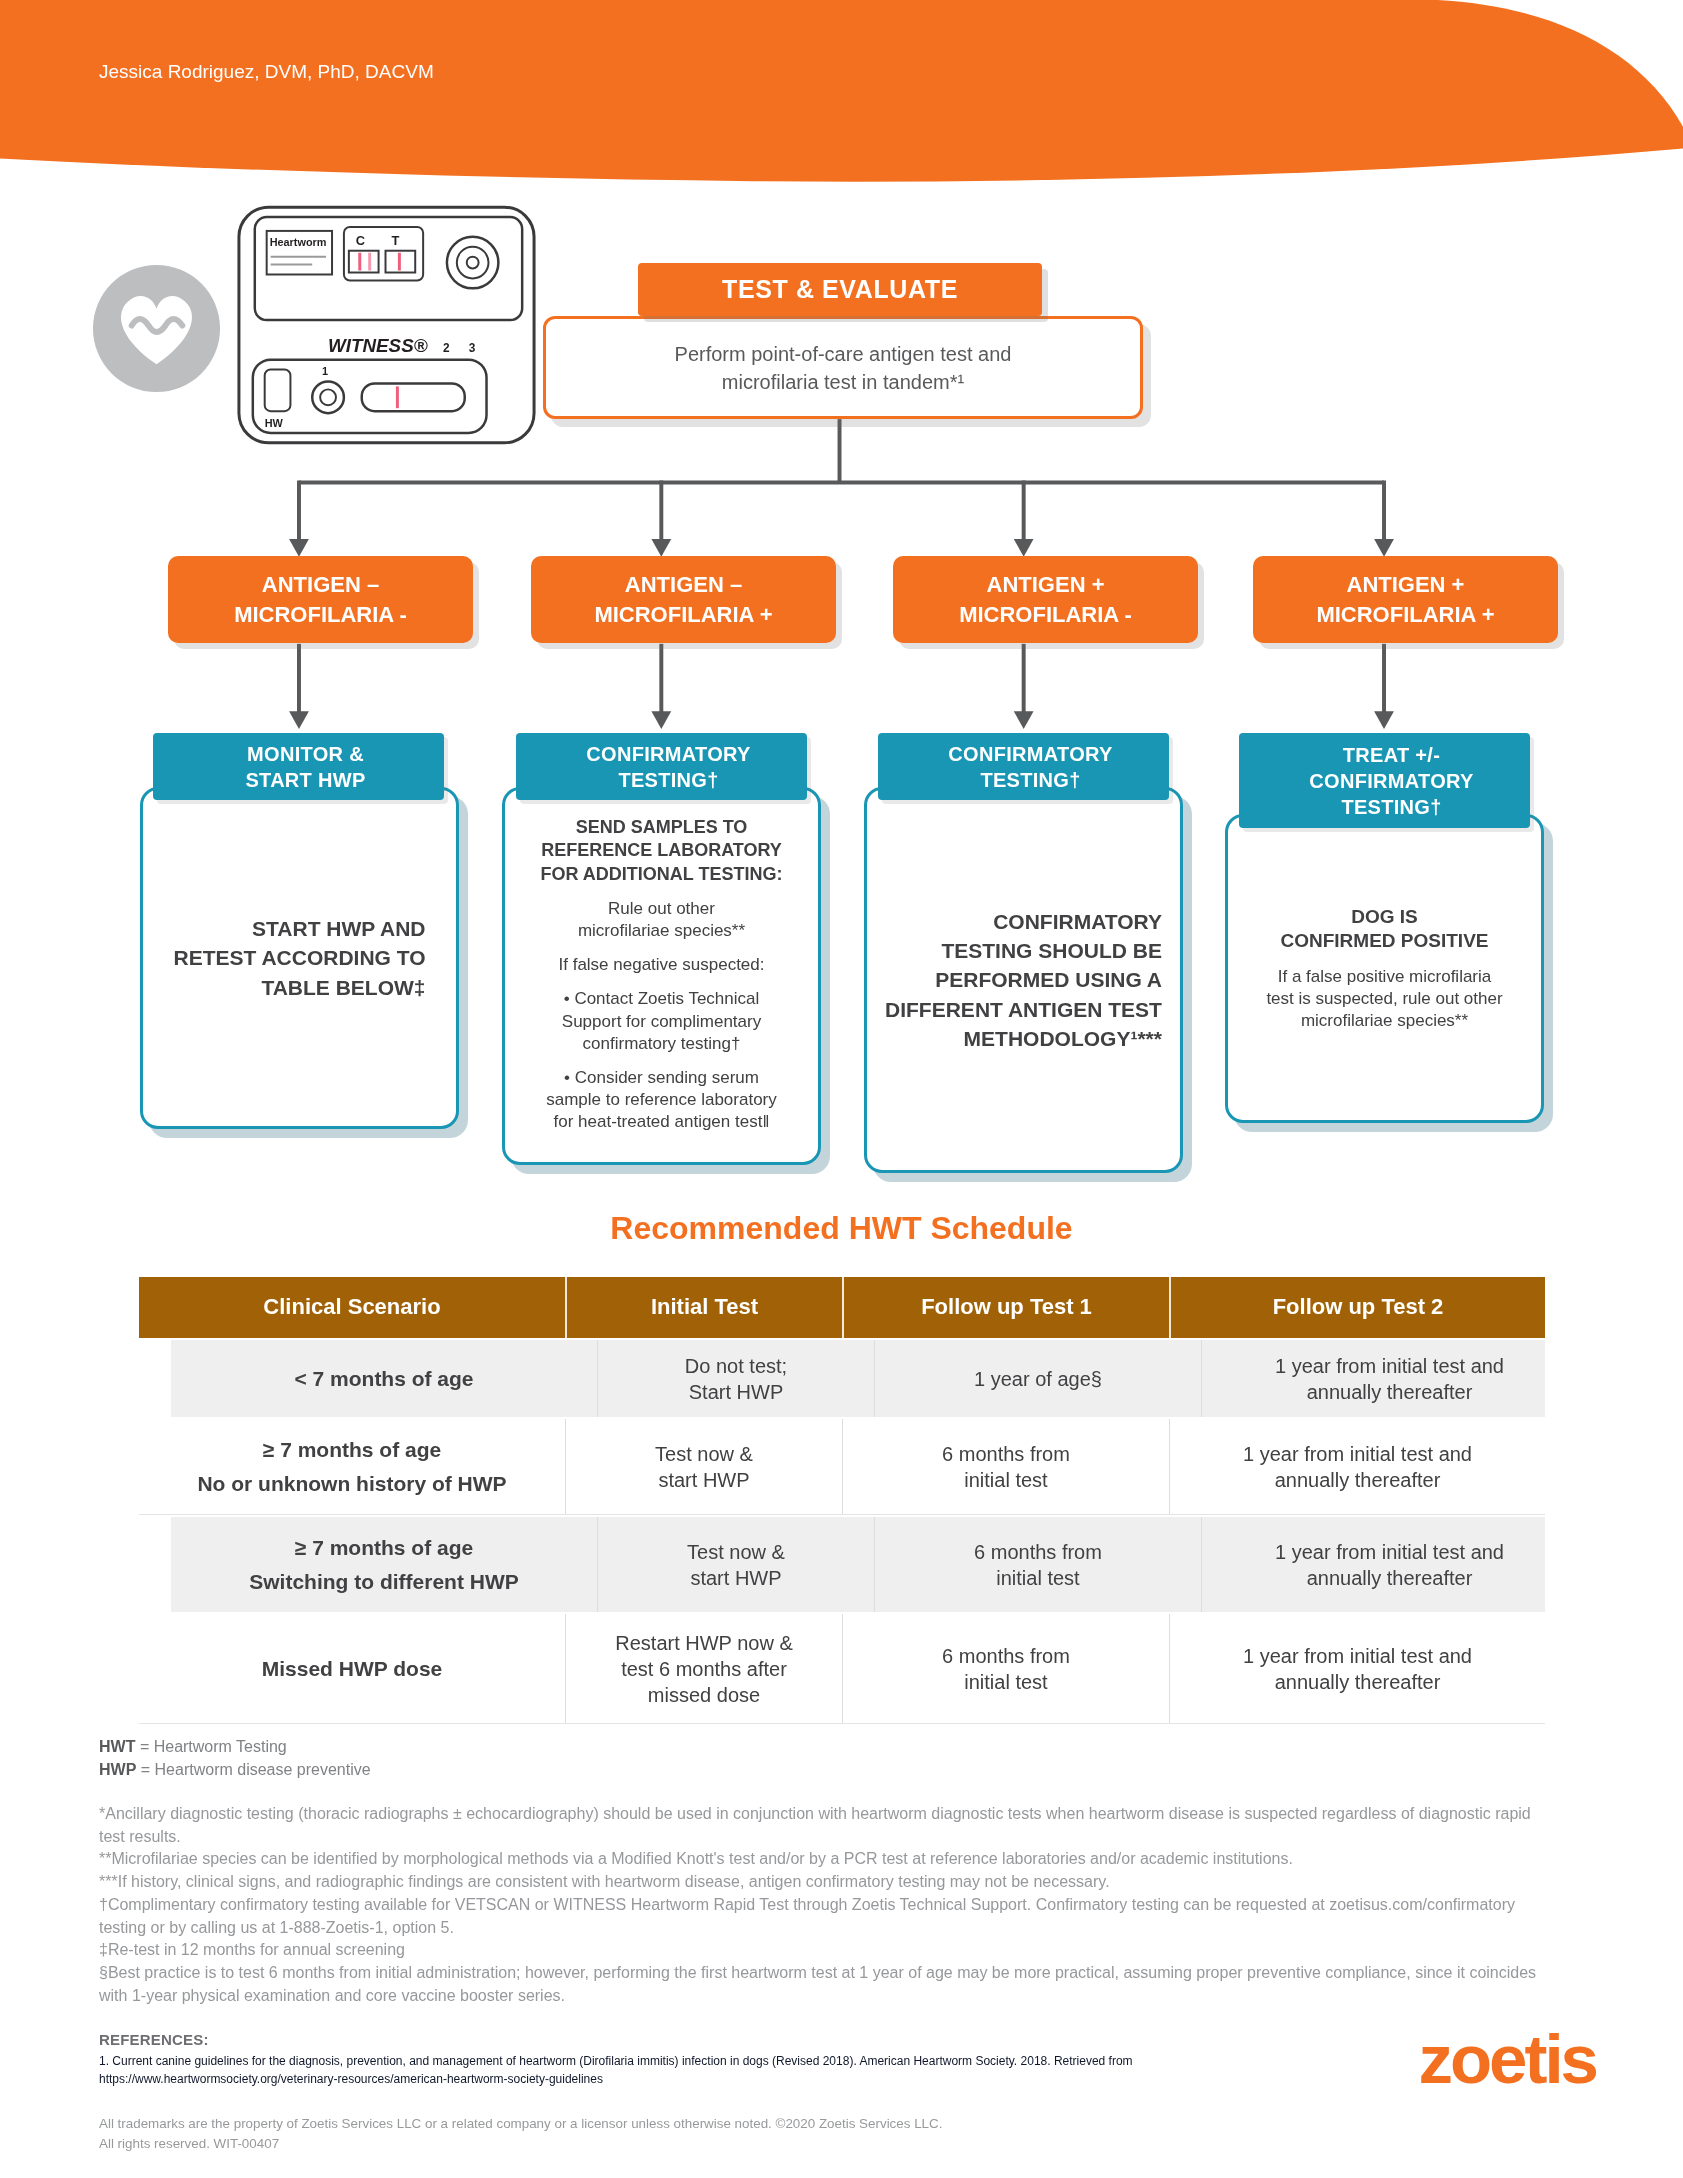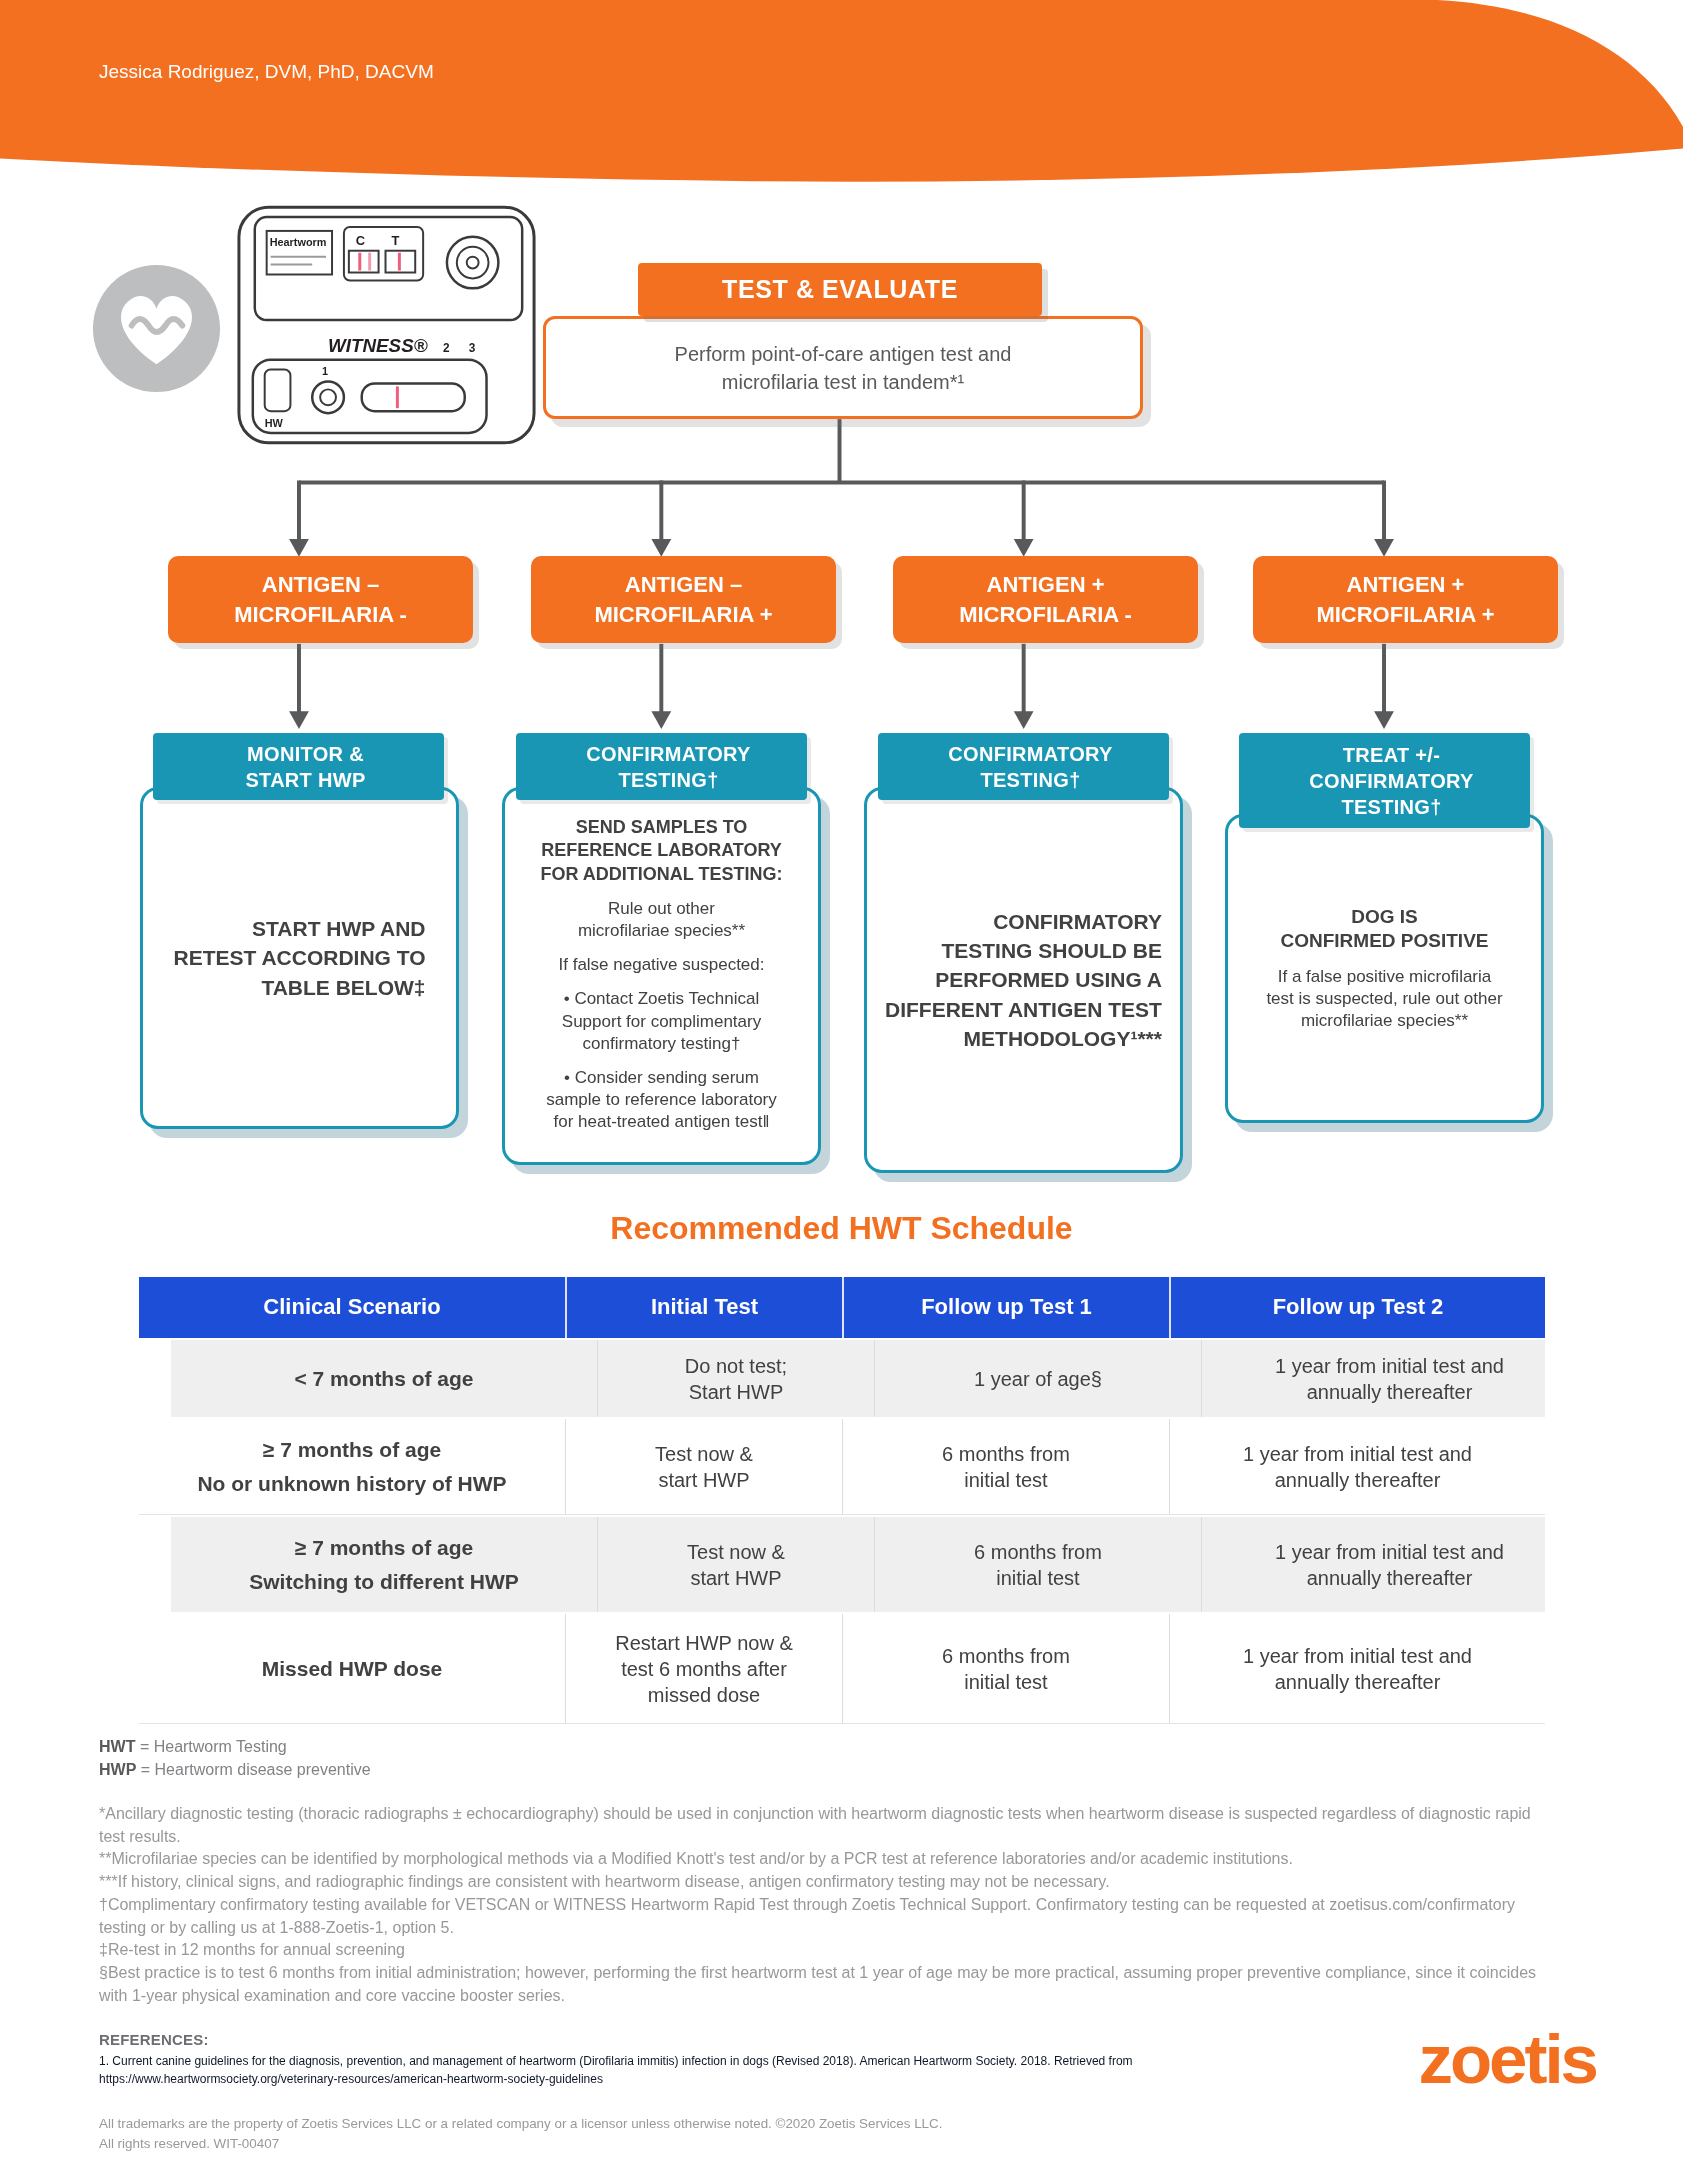--- a/index.html
+++ b/index.html
@@ -64,21 +64,21 @@
   .sub-bold  { font-weight: bold; font-size: 18px; line-height: 1.3; }
   .body-text { font-size: 17px; line-height: 1.3; margin-top: 12px; color: #414042; }
 
   
   .schedule-title { position: absolute; left: 0; top: 1210px; width: 100%; text-align: center;
     color: #F37021; font-size: 32px; font-weight: bold; }
   .table { position: absolute; left: 139px; top: 1277px; width: 1406px; }
   .trow { display: grid; grid-template-columns: 426px 277px 327px 376px; }
   .cell { display: flex; align-items: center; justify-content: center; text-align: center;
     padding: 10px 18px; font-size: 20px; line-height: 1.3; }
-  .thead .cell { background: #1d4ed8; color: #fff; font-weight: bold; font-size: 22px; min-height: 61px; }
+  .thead .cell { background: #a16207; color: #fff; font-weight: bold; font-size: 22px; min-height: 61px; }
   .thead .cell + .cell { border-left: 2px solid rgba(255,255,255,0.85); }
   .tbody-row { border-top: 2px solid #ffffff; }
   .tbody-row .cell + .cell { border-left: 1px solid #dcdddd; }
   .row-a { background: #EFEFF0; margin-left: 32px; }
   .row-b { background: #ffffff; border-bottom: 1px solid #e3e4e5; }
   .r1 .cell { min-height: 77px; }
   .r2 .cell, .r3 .cell { min-height: 95px; }
   .r4 .cell { min-height: 109px; }
   .scenario { font-weight: bold; font-size: 21px; }
   .scenario .line2 { margin-top: 7px; }

